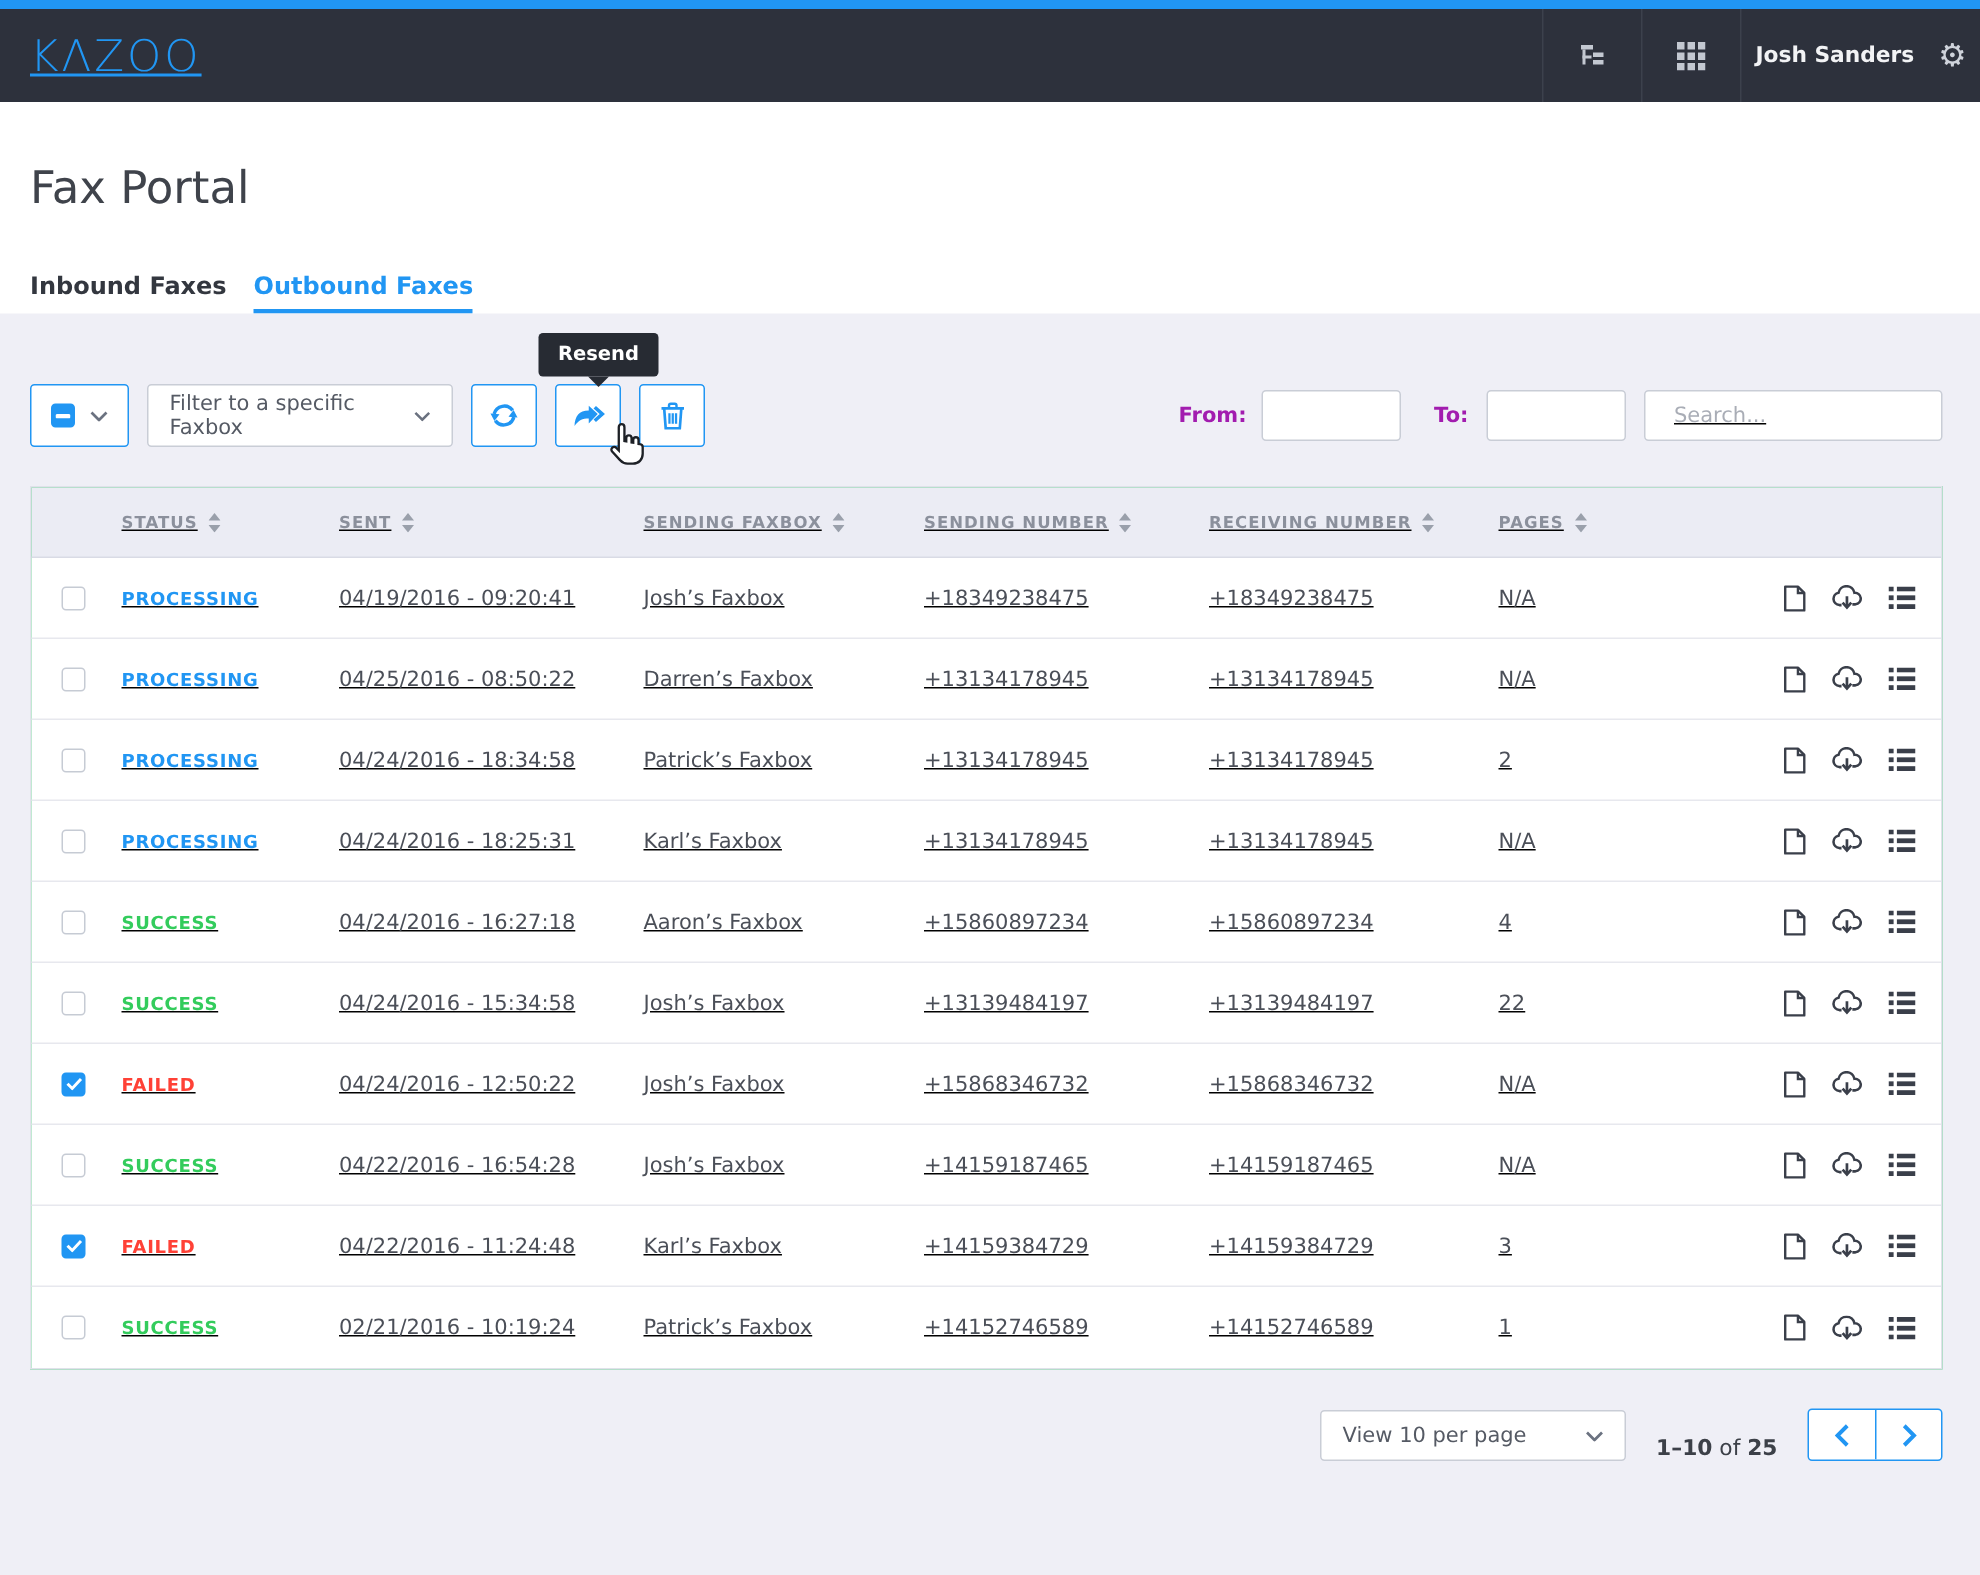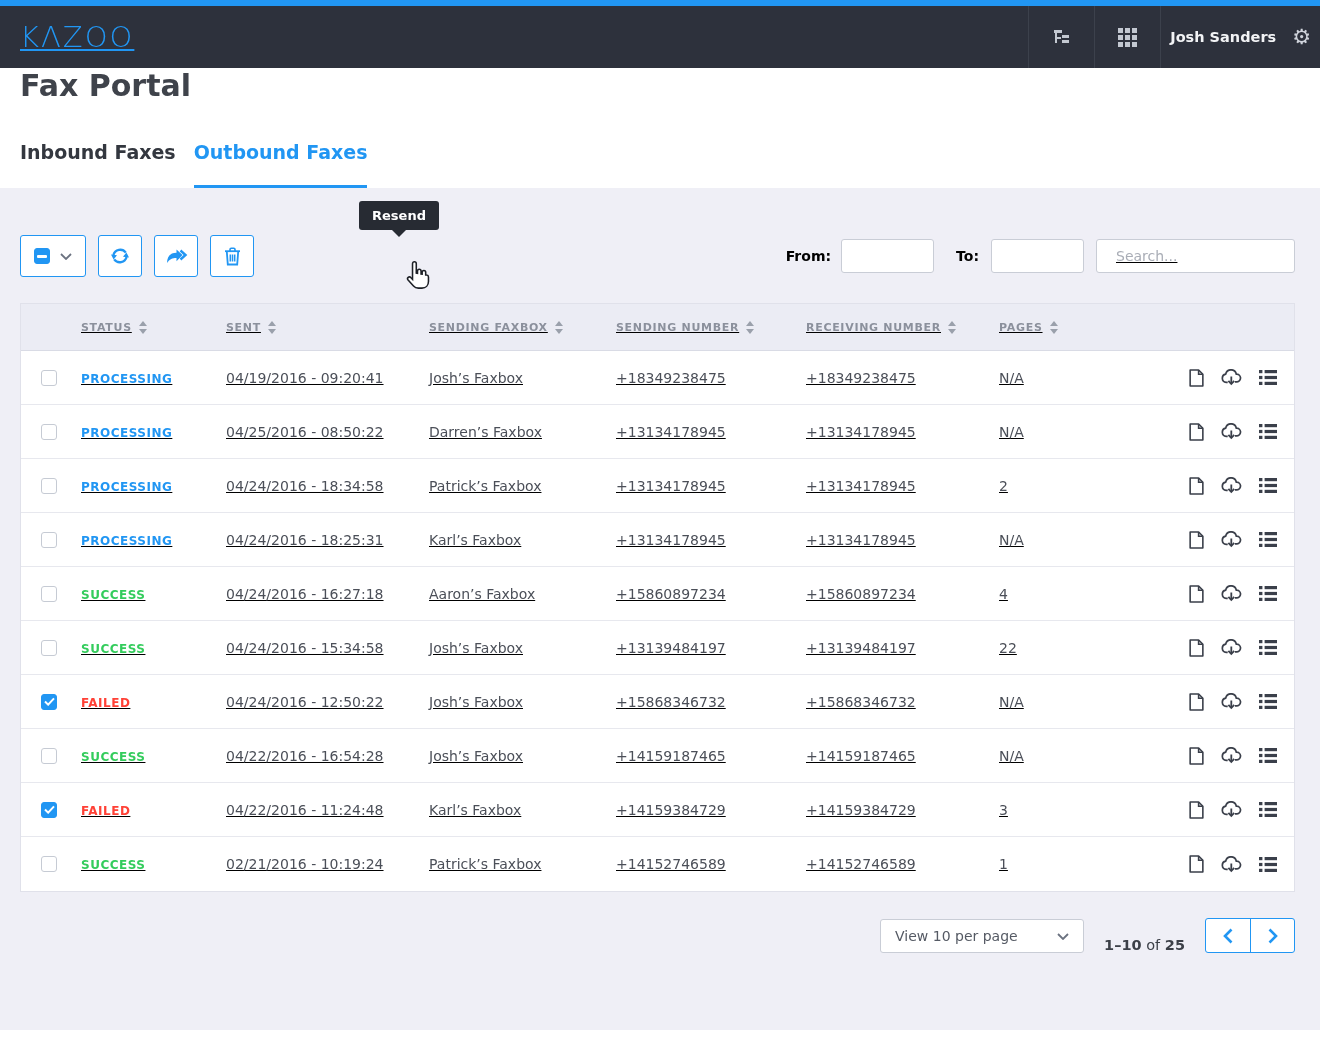--- a/index.html
+++ b/index.html
@@ -13,23 +13,23 @@
     margin-left:20px; align-self:center;text-decoration:underline; }
   .nav-right { margin-left:auto; display:flex; align-items:stretch; }
   .nav-icon-btn { width:66px; display:flex; align-items:center; justify-content:center;
     border-left:1px solid #3c414c; cursor:pointer; }
   .nav-user { border-left:1px solid #3c414c; display:flex; align-items:center; gap:16px;
     padding:0 9px; color:#f2f3f5; font-size:14.5px; font-weight:600; }
   .gear { color:#cfd3db; font-size:21px; line-height:1; cursor:pointer; }
 
   
   .header-area { background:#fff; padding:0 20px; }
-  .page-title { font-size:30px; font-weight:700; color:#3f434b; }
+  .page-title { font-size:30px; font-weight:400; color:#3f434b; padding-top:40px; }
   .tabs { display:flex; gap:18px; margin-top:38px; }
-  .tab { font-size:19px; font-weight:700; color:#33373f; padding-bottom:22px;
+  .tab { font-size:16px; font-weight:700; color:#33373f; padding-bottom:6px;
     border-bottom:3px solid transparent; cursor:pointer; }
   .tab.active { color:#2196f3; border-bottom-color:#2196f3; }
 
   
   .content { background:#efeff6; height:842px; position:relative; }
   .toolbar { display:flex; align-items:center; position:relative;
     margin:0 25px 0 20px; padding-top:47px; }
   .tb-left { display:flex; align-items:center; gap:12px; }
   .btn { height:42px; background:#fff; border:1px solid #2196f3; border-radius:3px;
     display:flex; align-items:center; justify-content:center; cursor:pointer; }
@@ -39,21 +39,21 @@
     background:#fff; display:inline-flex; align-items:center; justify-content:center; flex:0 0 auto; }
   .cb svg { display:none; }
   .cb.checked, .cb.indet { background:#2196f3; border-color:#2196f3; }
   .cb.checked svg.check { display:block; }
   .cb.indet svg.minus { display:block; }
   .dd { height:42px; background:#fff; border:1px solid #c9cdd6; border-radius:3px;
     color:#555a64; font-size:14px; display:flex; align-items:center;
     justify-content:space-between; padding:0 14px; cursor:pointer; }
   .dd-faxbox { width:204px; }
   .tb-right { margin-left:auto; display:flex; align-items:center; }
-  .fld-label { font-size:14px; font-weight:700; color:#000000; }
+  .fld-label { font-size:14px; font-weight:700; color:#a21caf; }
   .txt { width:93px; height:34px; border:1px solid #c9cdd6; border-radius:3px;
     background:#fff; margin-left:10px; padding:0 8px; font-size:13px; outline:none; }
   .txt.to { margin-left:12px; }
   .sep { width:22px; }
   .search-box { width:199px; height:34px; border:1px solid #c9cdd6; border-radius:3px;
     background:#fff; margin-left:12px; display:flex; align-items:center; padding:0 10px; gap:9px;text-decoration:underline; }
   .search-box input { border:none; outline:none; flex:1; font-size:14px; color:#555;
     font-family:inherit; background:transparent; }
   .search-box input::placeholder { color:#a9adb6; }
 
@@ -154,20 +154,26 @@
           <svg class="minus" width="10" height="3" viewBox="0 0 10 3">
               <rect width="10" height="3" rx="1" fill="#fff"></rect>
             </svg>
 
         </span>
         <svg width="12" height="7" viewBox="0 0 12 7">
           <path d="M1 1 L6 6 L11 1" stroke="#6b7280" stroke-width="1.8" fill="none"></path>
           </svg>
       </div>
 
+      <div class="dd dd-faxbox">
+        <span>Filter to a specific Faxbox</span>
+        <svg width="12" height="7" viewBox="0 0 12 7">
+          <path d="M1 1 L6 6 L11 1" stroke="#6b7280" stroke-width="1.8" fill="none"></path>
+          </svg>
+      </div>
 
       <div class="btn btn-icon">
         <svg width="20" height="20" viewBox="0 0 20 20">
           <path d="M16.6 11a7 7 0 0 1-12.4 2.4" stroke="#2196f3" stroke-width="2.3" fill="none"></path>
           <path d="M3.4 9a7 7 0 0 1 12.4-2.4" stroke="#2196f3" stroke-width="2.3" fill="none"></path>
           <path d="M1 8.6 L7 9.2 L3.6 13.6 Z" fill="#2196f3"></path>
           <path d="M19 11.4 L13 10.8 L16.4 6.4 Z" fill="#2196f3"></path>
         </svg>
       </div>
 

